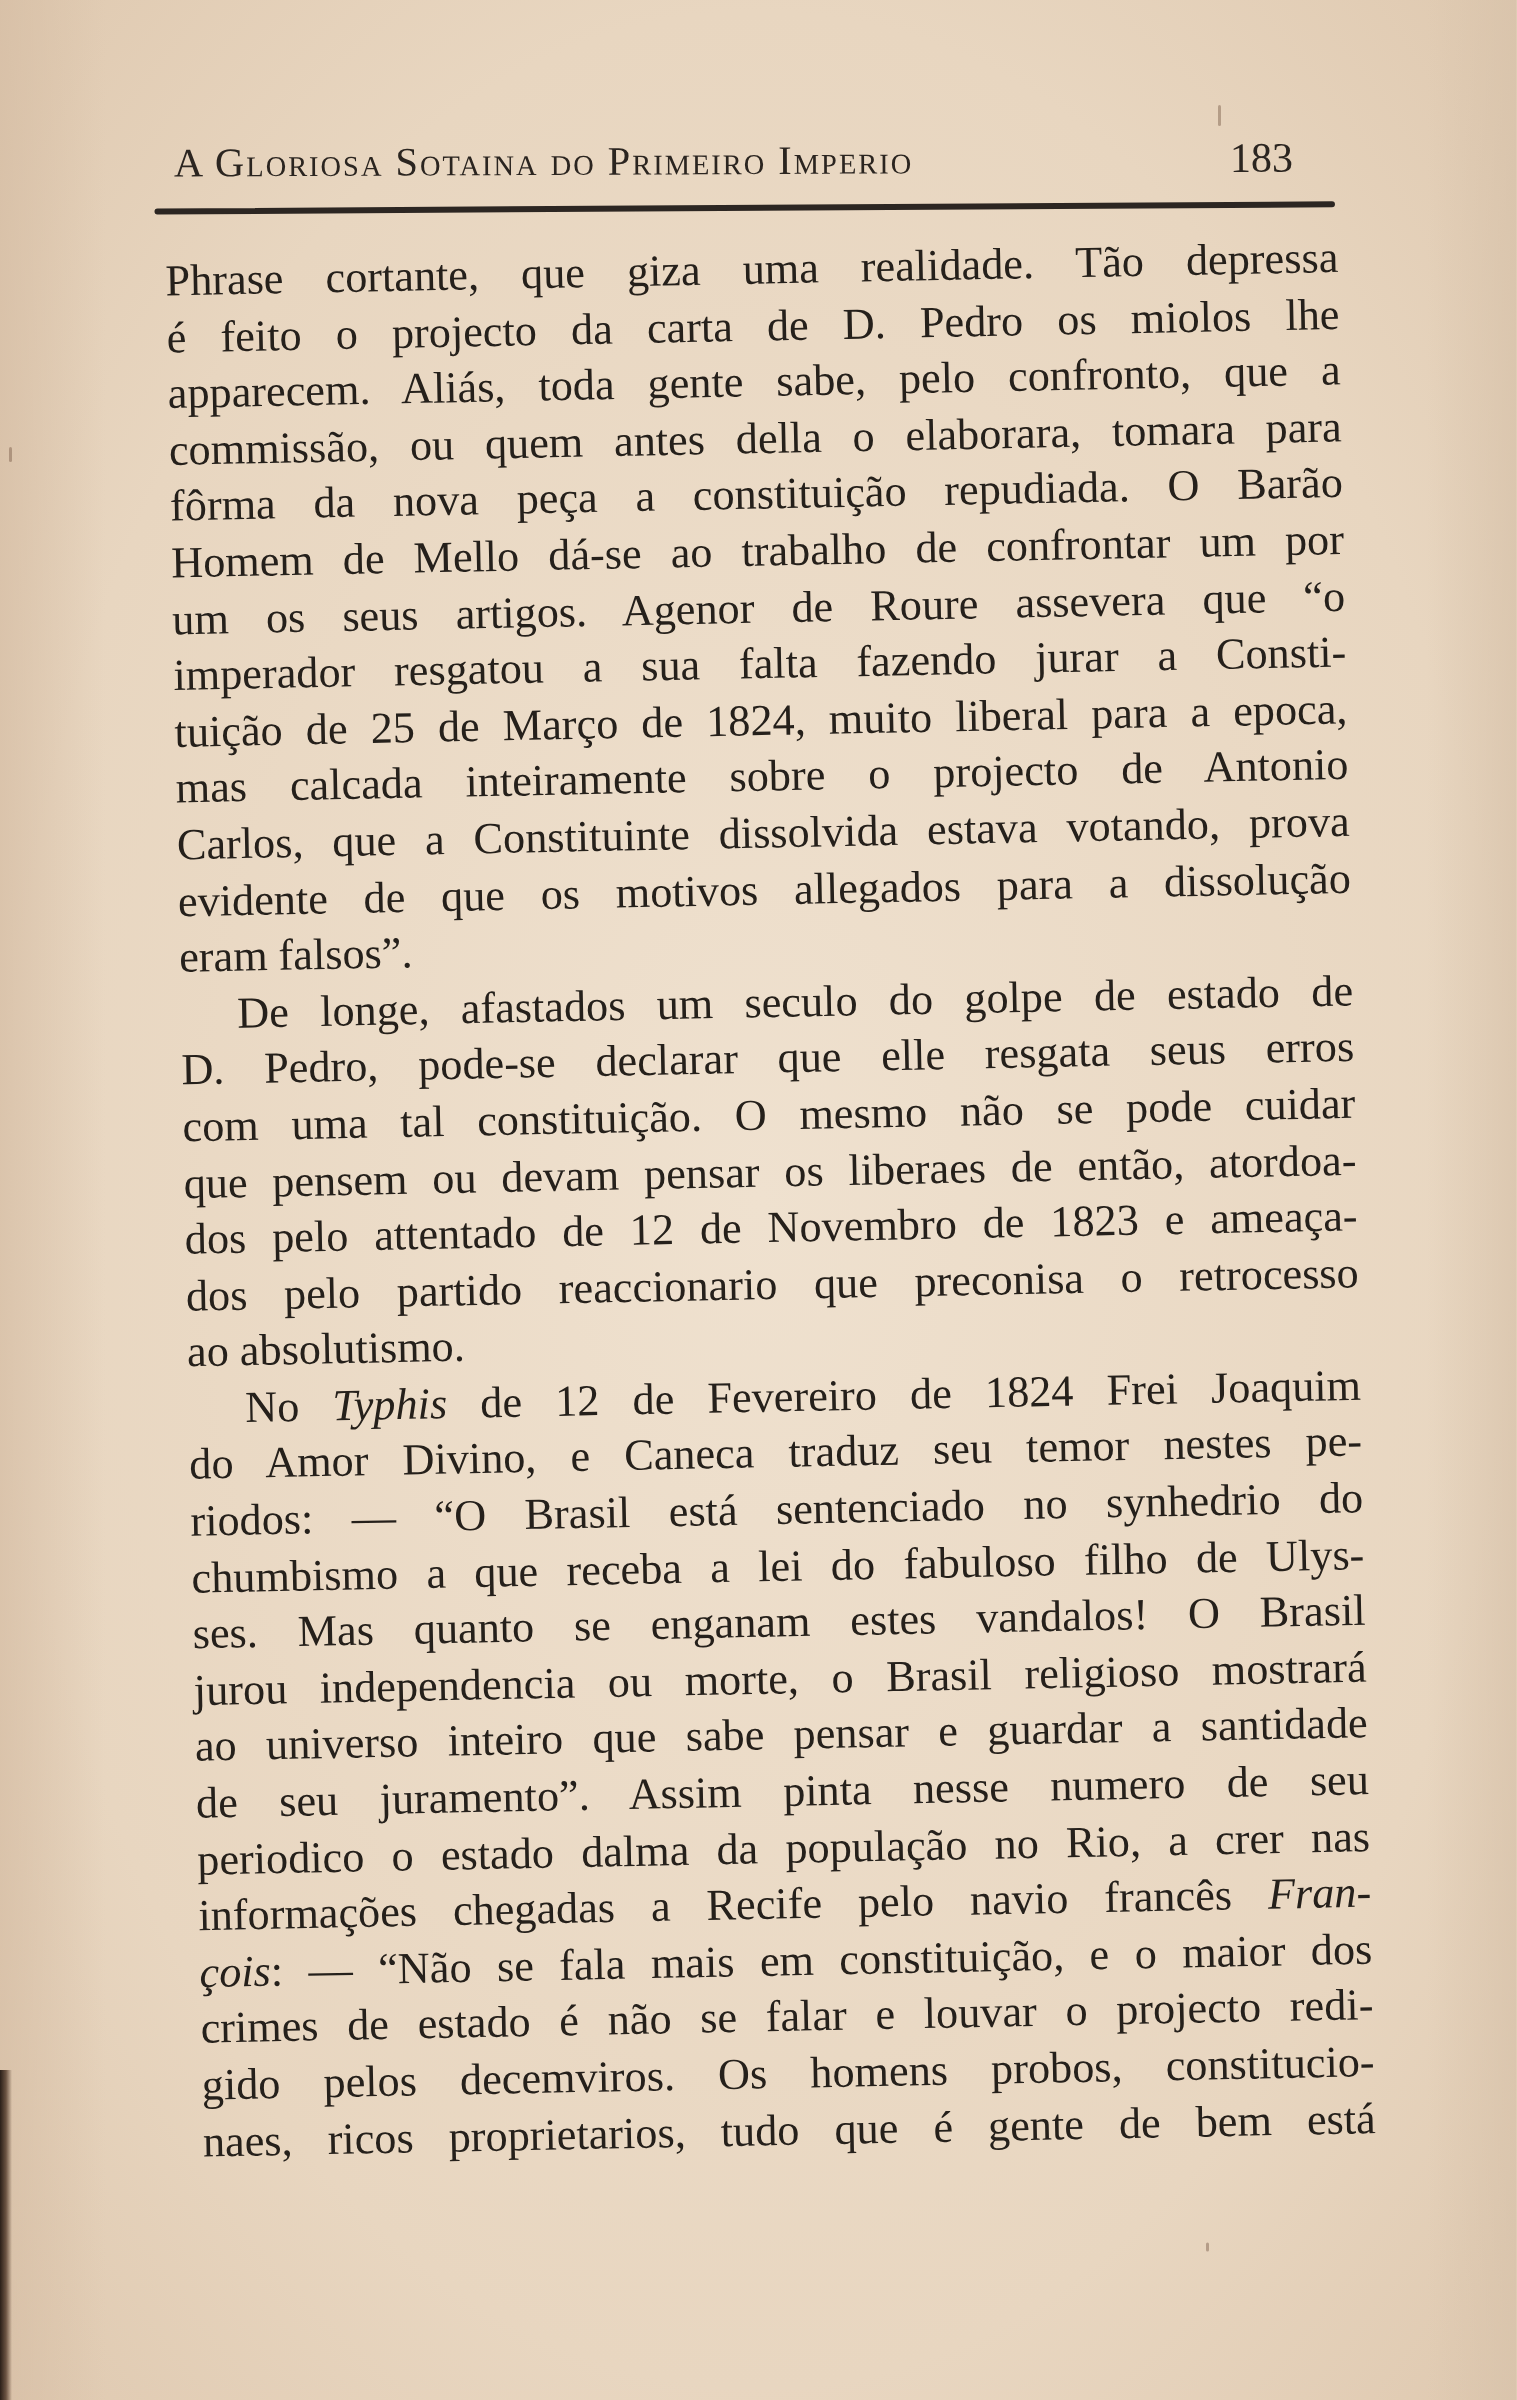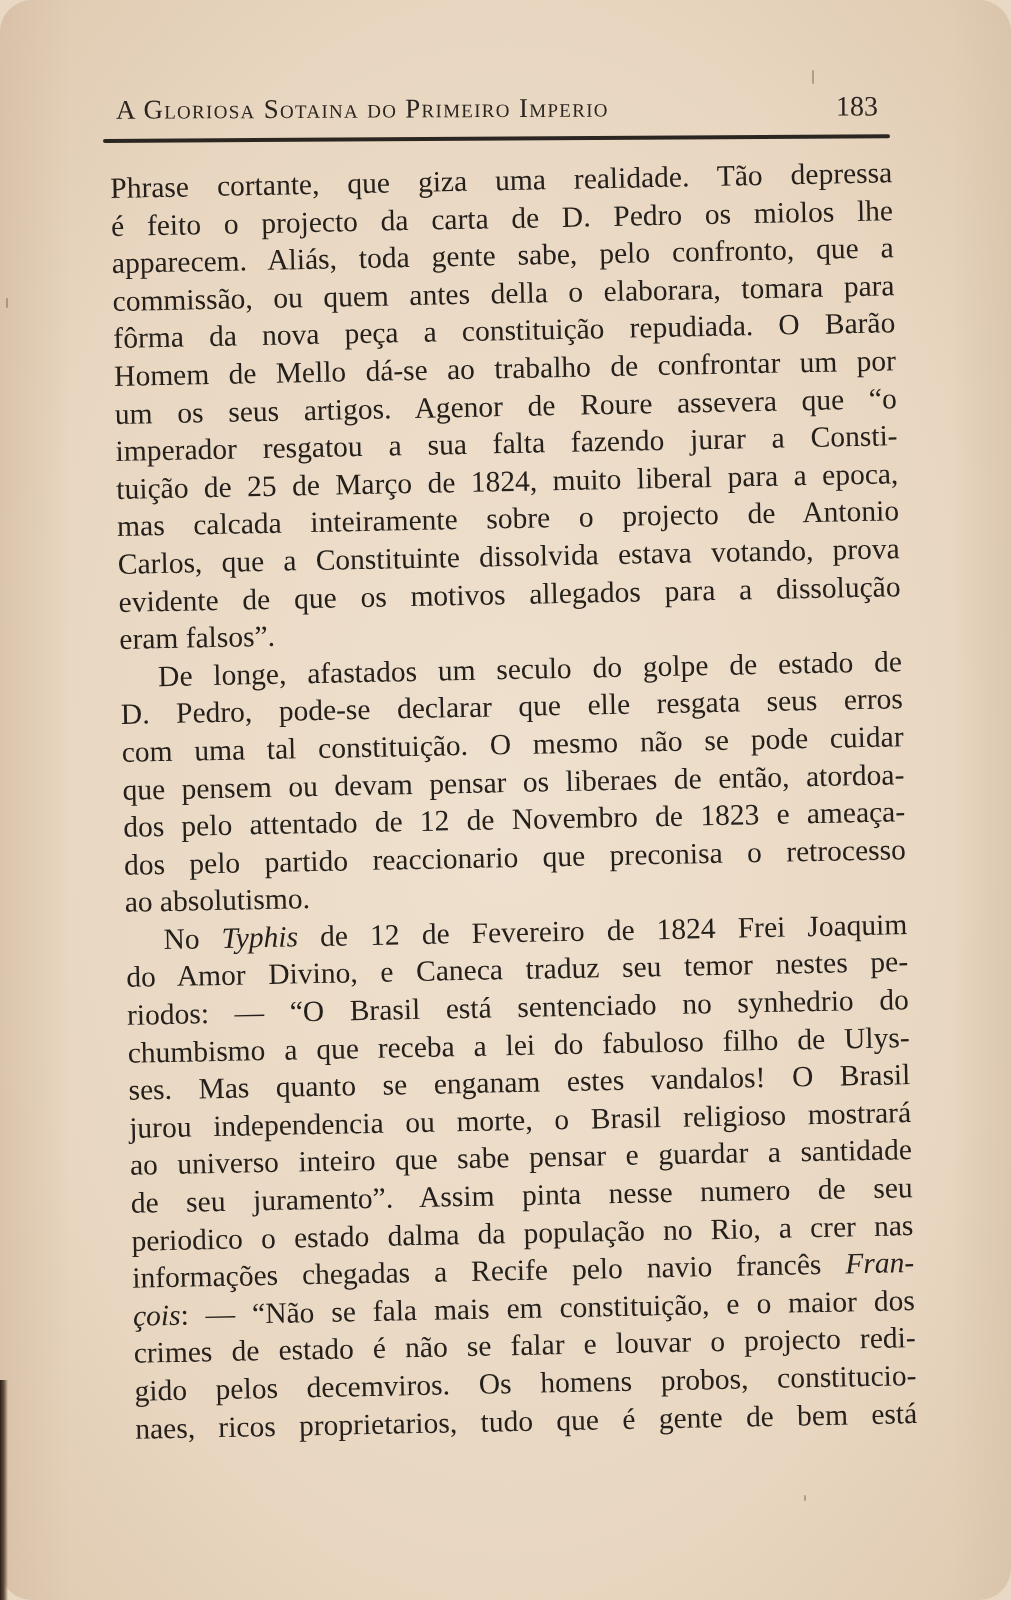--- a/index.html
+++ b/index.html
@@ -18,21 +18,20 @@
     .page {
       position: absolute;
       left: 0;
       top: 0;
       width: 1011px;
       height: 1600px;
       background:
         linear-gradient(90deg, rgba(214,190,165,0.75) 0px, rgba(233,216,195,0) 70px),
         linear-gradient(270deg, rgba(215,194,170,0.7) 0px, rgba(233,216,195,0) 60px),
         radial-gradient(ellipse at 50% 50%, #efe1cf 0%, #e8d6c0 70%, #dfc9b0 100%);
-      border-radius: 32px;
     }
     .left-edge {
       position: absolute;
       left: 0;
       top: 1380px;
       width: 8px;
       height: 220px;
       background: linear-gradient(90deg, #2a1f18 0px, #6b5342 4px, rgba(0,0,0,0) 8px);
     }
     .running-head {
@@ -49,21 +48,21 @@
     .running-title {
       font-size: 27px;
       font-variant: small-caps;
       letter-spacing: 1.3px;
       color: #2b2520;
       white-space: nowrap;
     }
     .page-number {
       font-size: 28px;
       color: #2b2520;
-      margin-right: 8px;
+      margin-right: 24px;
     }
     .head-rule {
       position: absolute;
       left: 103px;
       top: 139px;
       width: 787px;
       height: 4px;
       background: #2c2622;
       border-radius: 2px;
       transform: rotate(-0.35deg);

